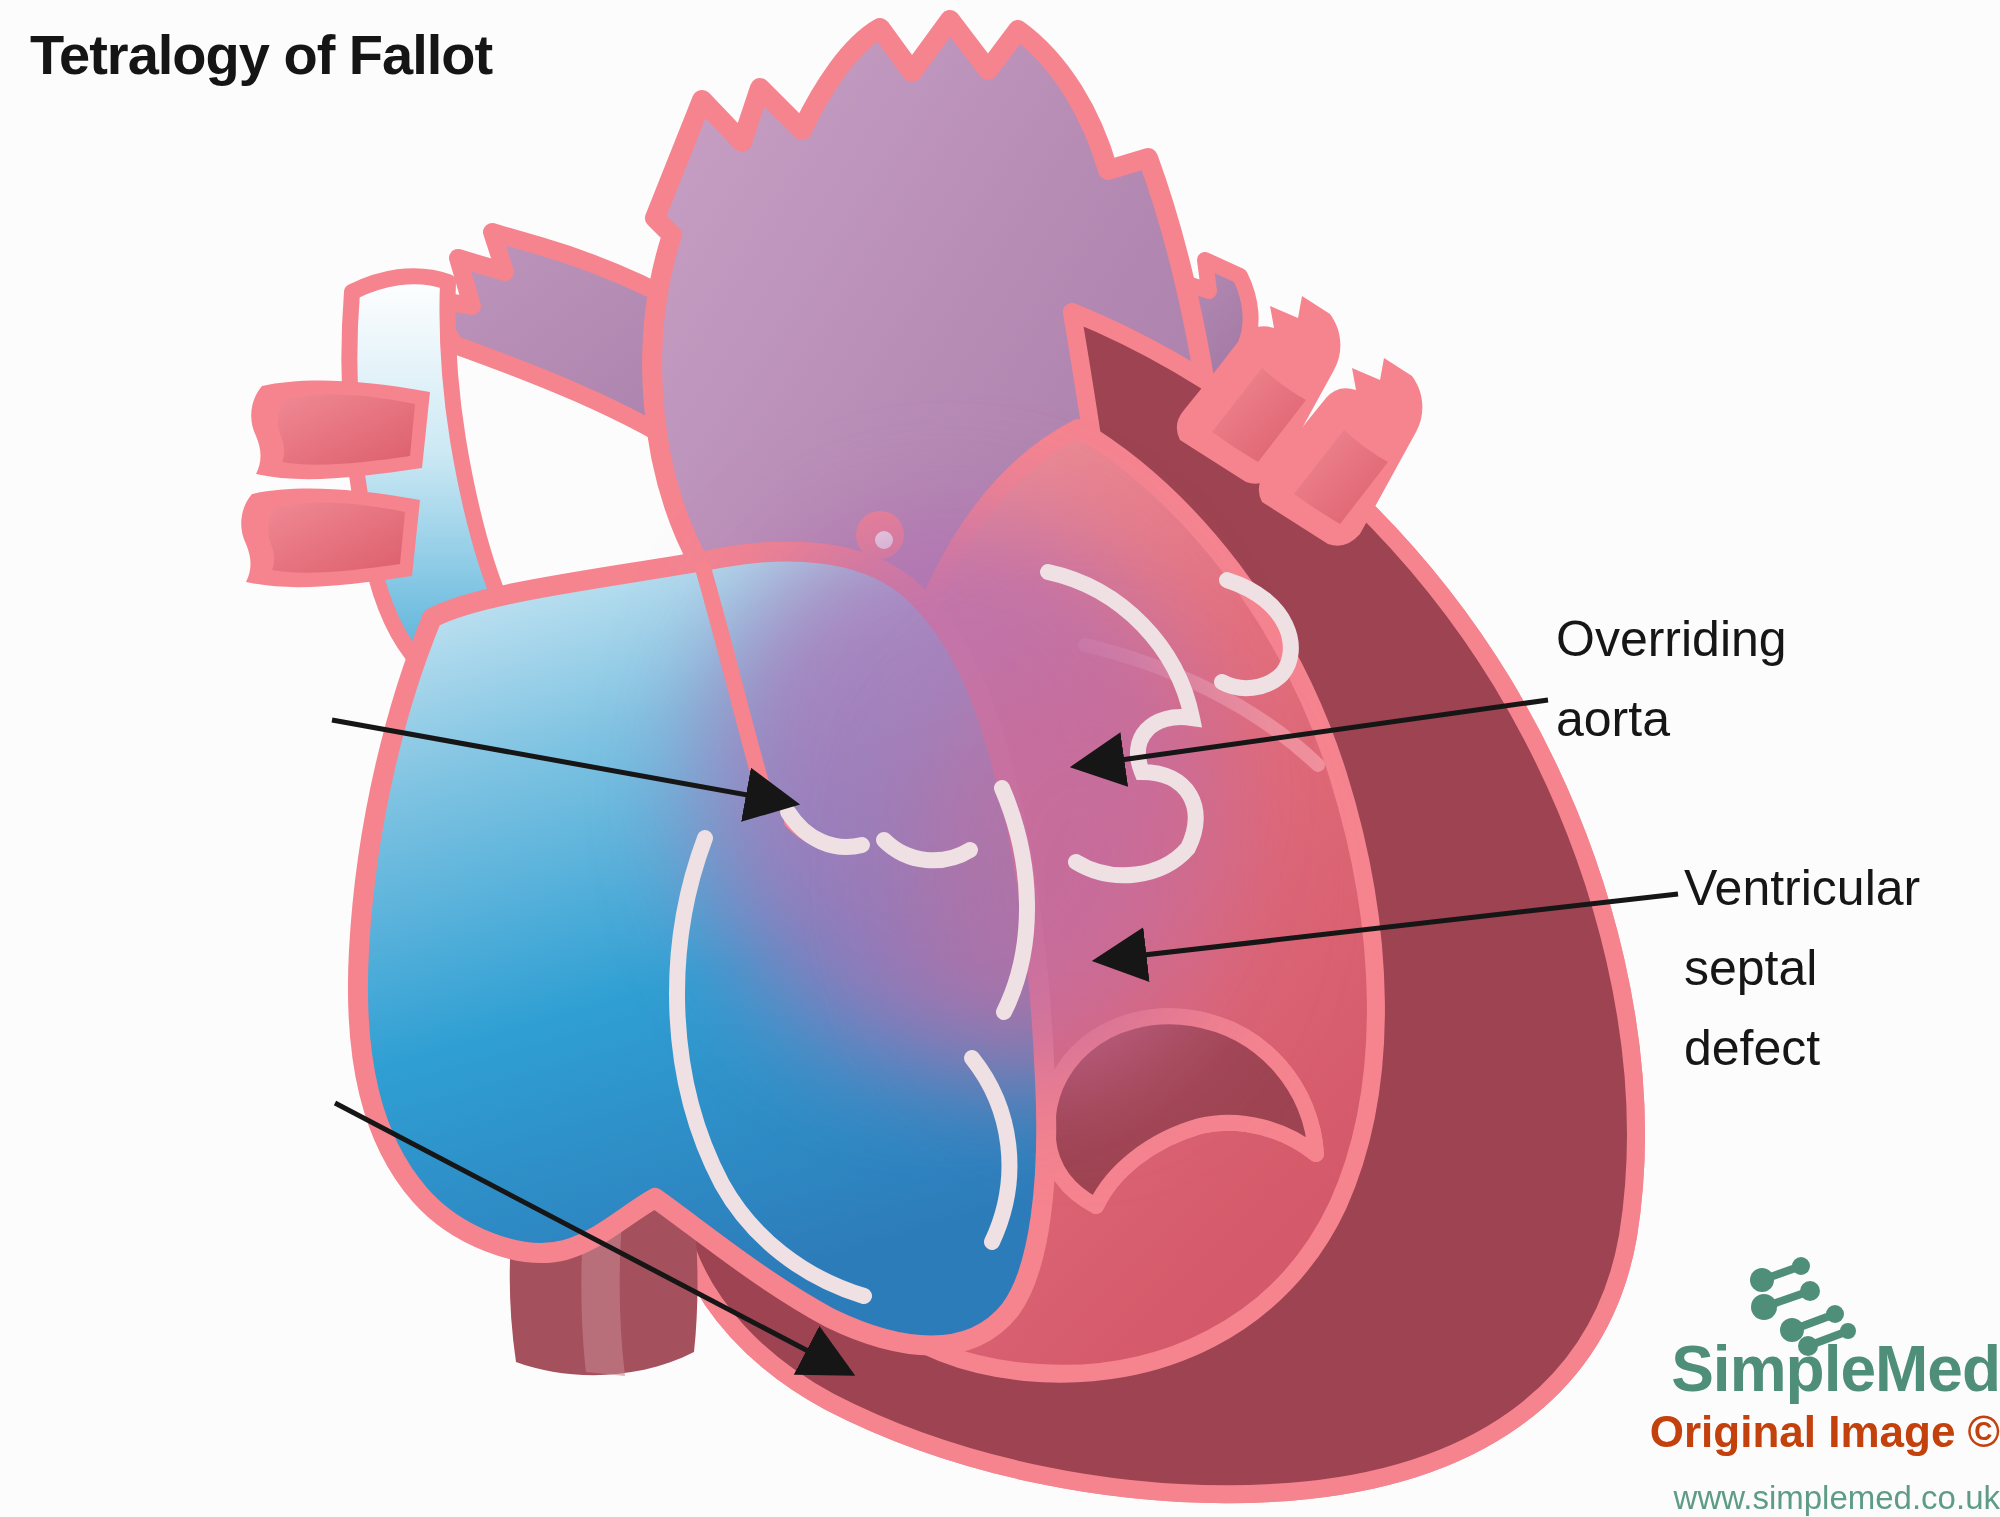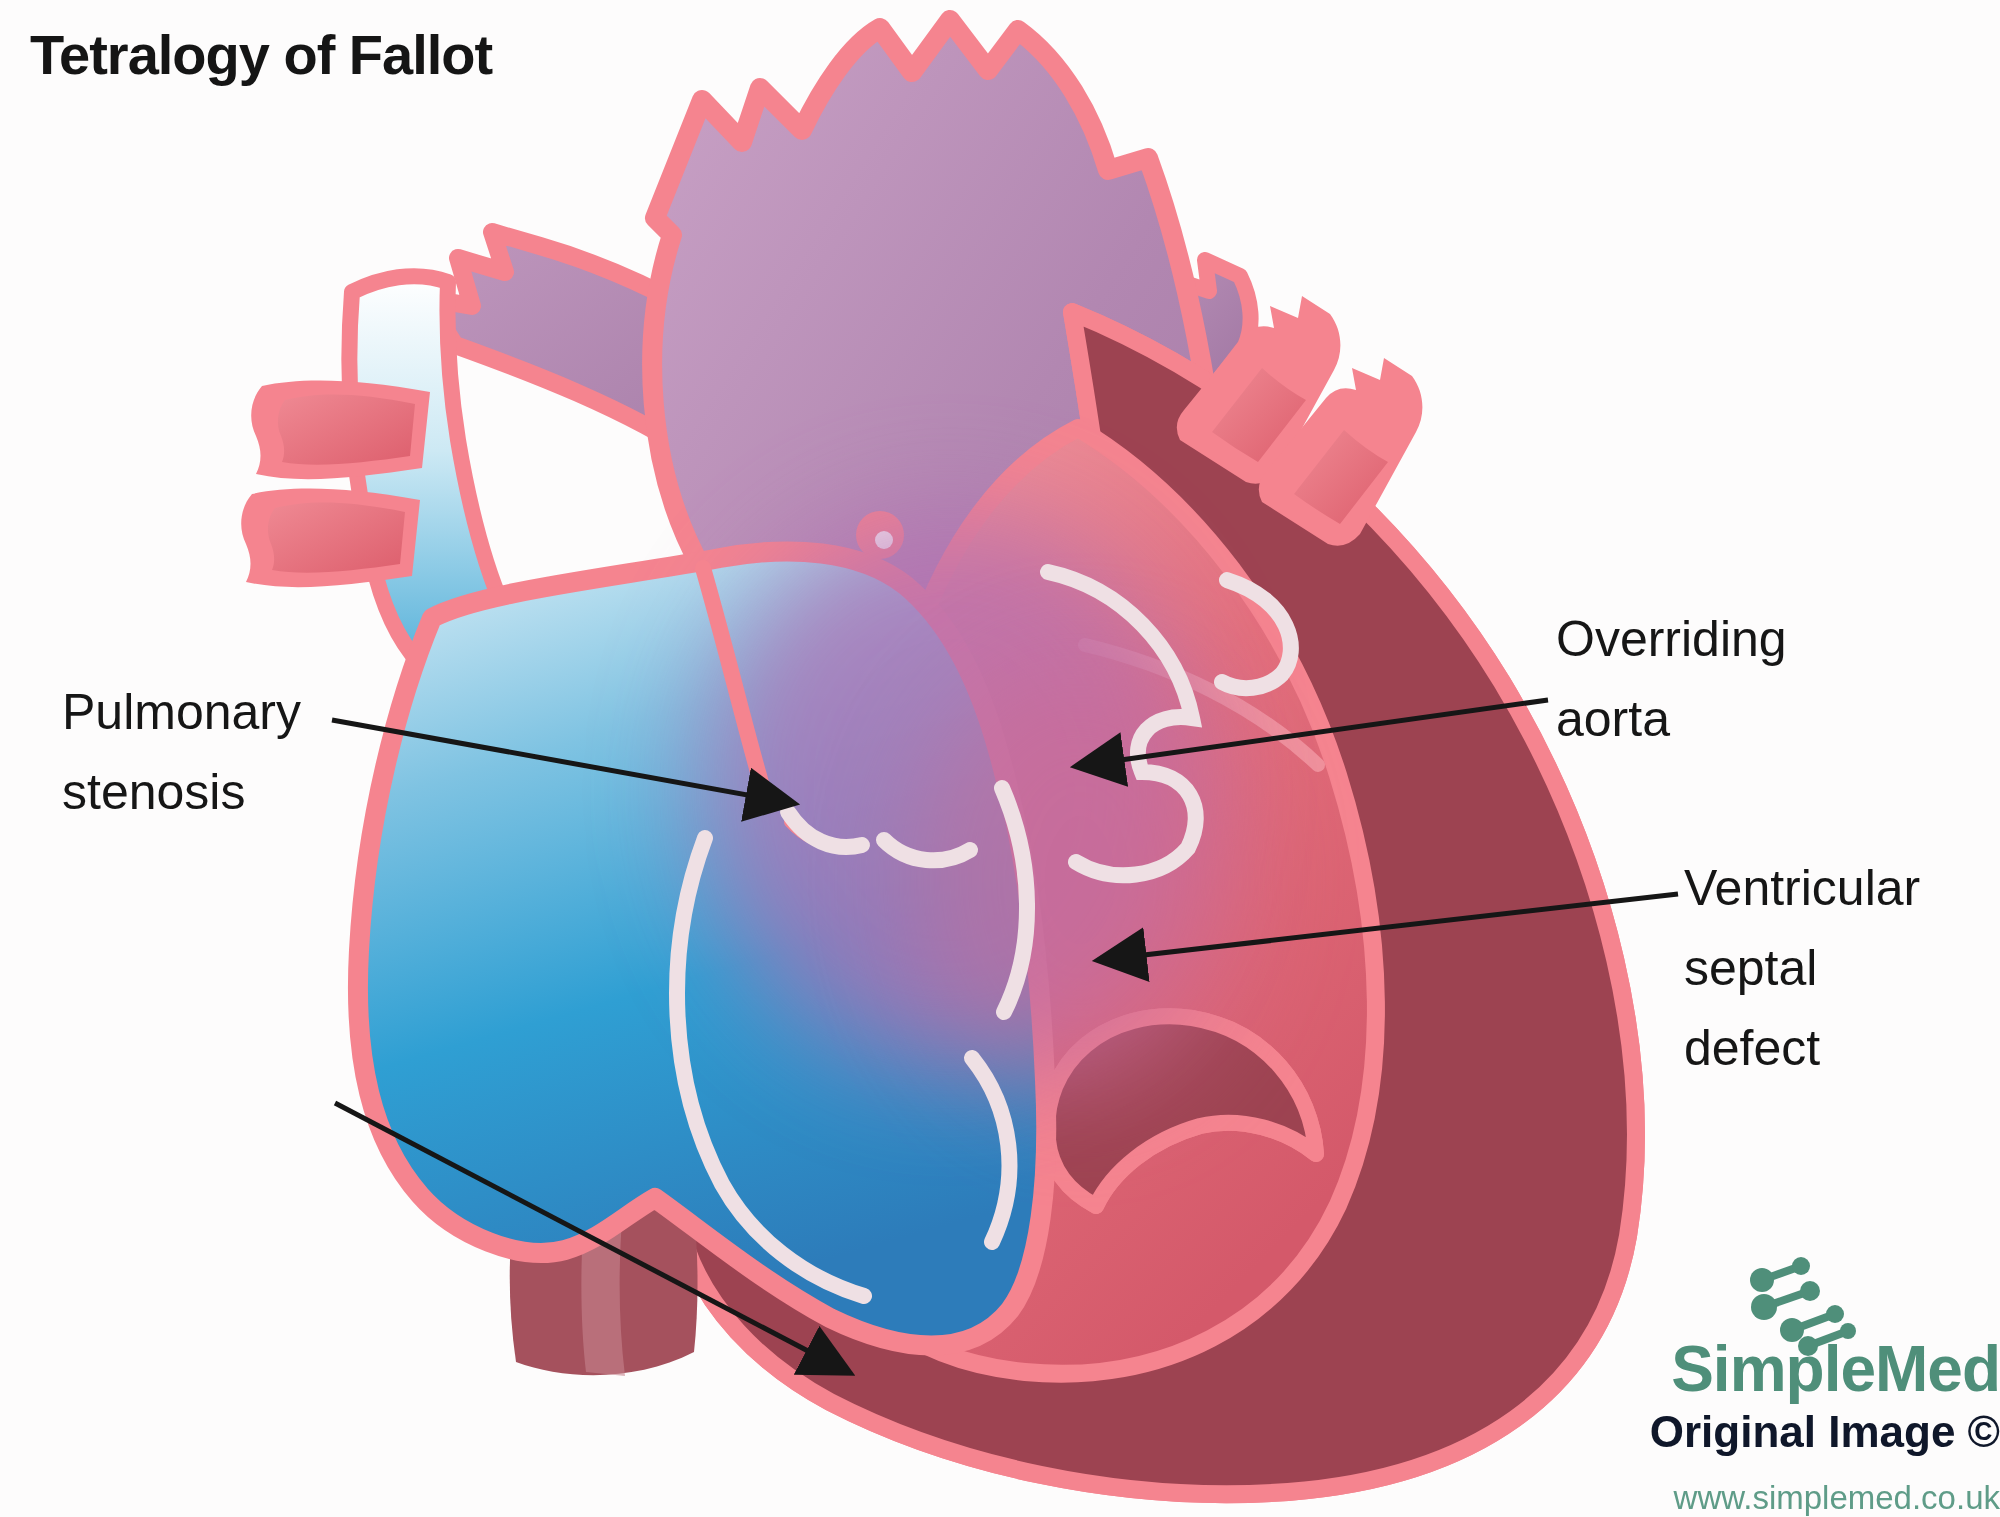--- a/index.html
+++ b/index.html
@@ -27,21 +27,21 @@
   #lbl-rvh{left:58px;top:980px;}
   .watermark{
     position:absolute;left:1575px;top:1336px;width:425px;
     text-align:right;
   }
   .wm-brand{
     font-size:64px;font-weight:700;letter-spacing:-1px;
     color:#4f8f7a;line-height:66px;
   }
   .wm-credit{
-    font-size:44px;font-weight:700;color:#0f172a;line-height:52px;margin-top:4px;
+    font-size:44px;font-weight:700;color:#c2410c;line-height:52px;margin-top:4px;
   }
   .wm-url{
     font-size:33px;font-weight:400;color:#5f9c88;line-height:40px;margin-top:20px;
   }
 </style>
 </head>
 <body>
 
 <div class="stage">
 
@@ -258,22 +258,20 @@
       <circle cx="1792" cy="1330" r="12" stroke="none"></circle>
       <circle cx="1835" cy="1314" r="9" stroke="none"></circle>
       <line x1="1808" y1="1346" x2="1848" y2="1331"></line>
       <circle cx="1808" cy="1346" r="10" stroke="none"></circle>
       <circle cx="1848" cy="1331" r="8" stroke="none"></circle>
     </g>
   </svg>
 
   <h1 class="title">Tetralogy of Fallot</h1>
 
-  <div class="lbl" id="lbl-ps">Pulmonary
-stenosis</div>
   <div class="lbl" id="lbl-oa">Overriding
 aorta</div>
   <div class="lbl" id="lbl-vsd">Ventricular
 septal
 defect</div>
 
   <div class="watermark">
     <div class="wm-brand">SimpleMed</div>
     <div class="wm-credit">Original Image ©</div>
     <div class="wm-url">www.simplemed.co.uk</div>

